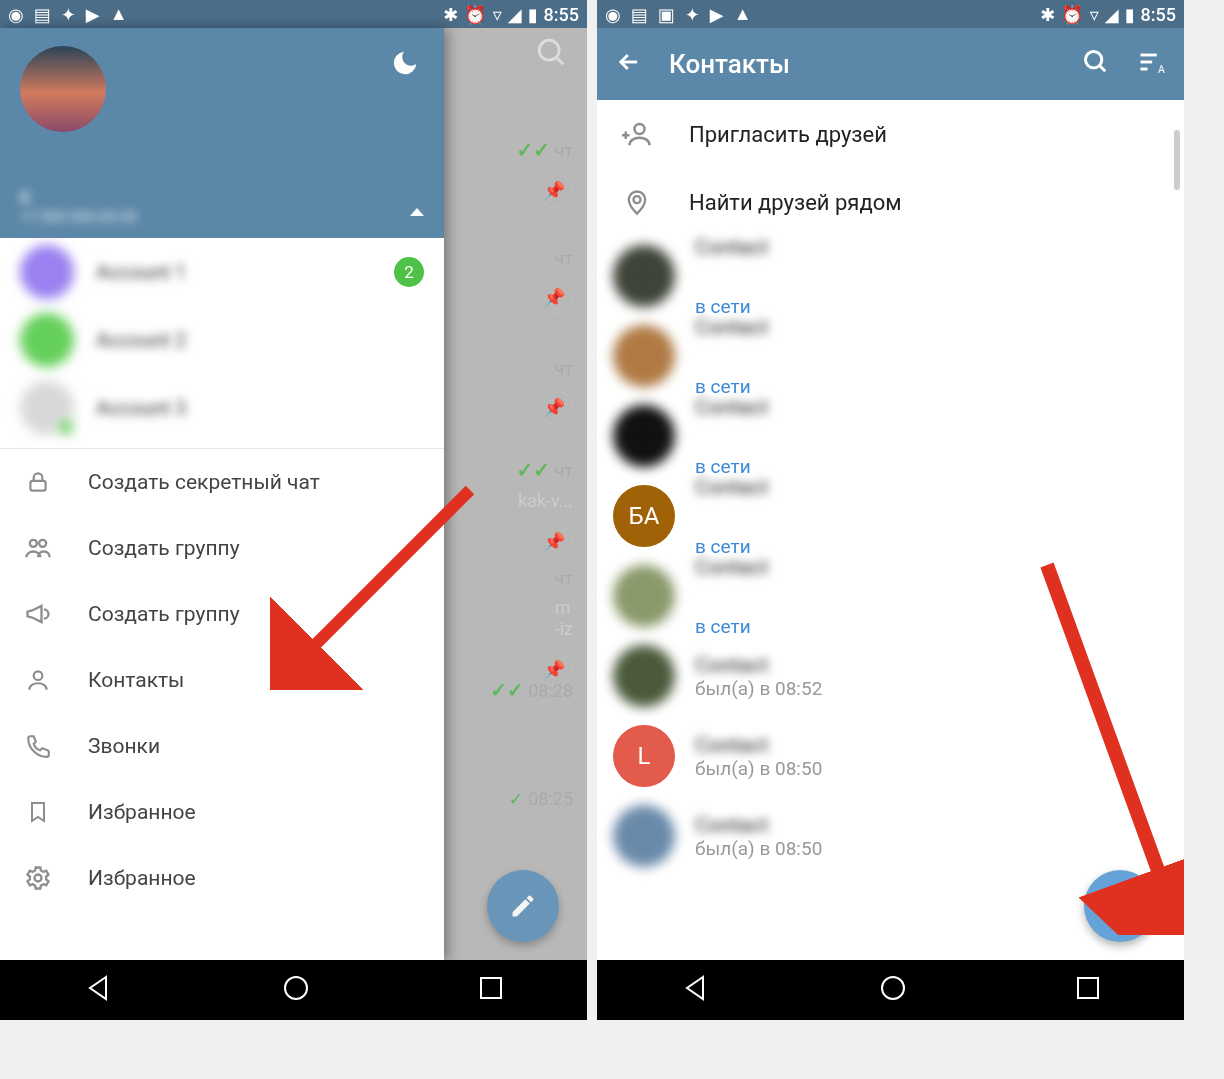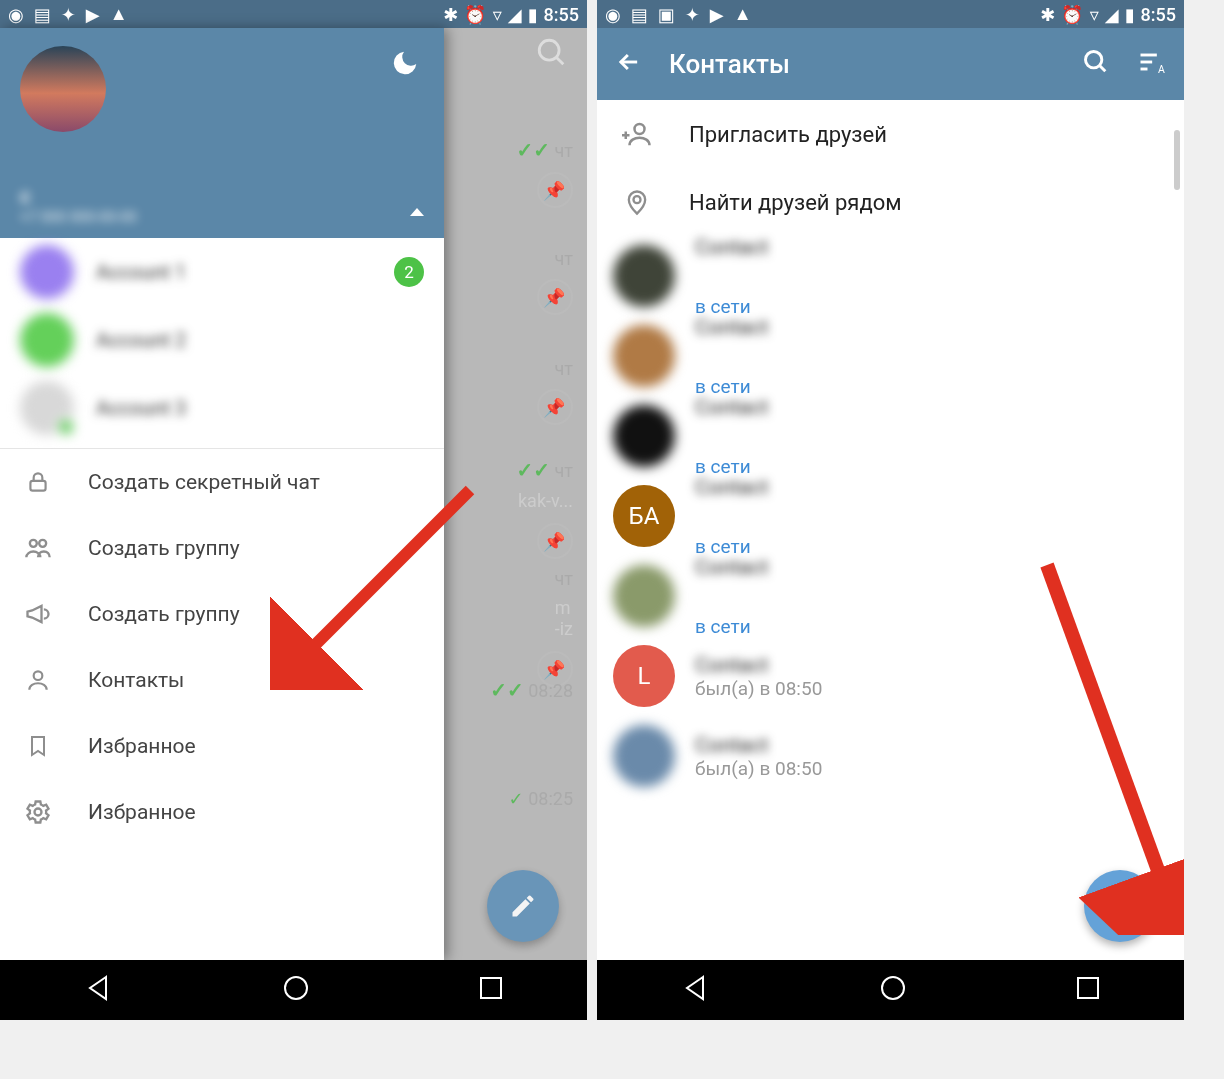--- a/index.html
+++ b/index.html
@@ -244,20 +244,28 @@
       <div class="mi-icon">
           <svg width="26" height="26" viewBox="0 0 24 24" fill="none" stroke="#8e8e8e" stroke-width="2">
             <circle cx="12" cy="8" r="4"></circle>
             <path d="M4 21c0-4 4-6 8-6s8 2 8 6"></path>
           </svg>
         </div>
       <div class="mi-label">Контакты</div>
     </div>
     <div class="menu-item">
       <div class="mi-icon">
+          <svg width="26" height="26" viewBox="0 0 24 24" fill="none" stroke="#8e8e8e" stroke-width="2">
+            <path d="M22 17v3a2 2 0 0 1-2 2c-9 0-17-8-17-17A2 2 0 0 1 5 3h3l2 5-2 2c1 3 3 5 6 6l2-2 5 2z"></path>
+          </svg>
+        </div>
+      <div class="mi-label">Звонки</div>
+    </div>
+    <div class="menu-item">
+      <div class="mi-icon">
           <svg width="24" height="26" viewBox="0 0 24 24" fill="none" stroke="#8e8e8e" stroke-width="2">
             <path d="M6 3h12v18l-6-4-6 4V3z"></path>
           </svg>
         </div>
       <div class="mi-label">Избранное</div>
     </div>
     <div class="menu-item">
       <div class="mi-icon">
           <svg width="28" height="28" viewBox="0 0 24 24" fill="none" stroke="#8e8e8e" stroke-width="2">
             <circle cx="12" cy="12" r="3"></circle>
@@ -389,20 +397,27 @@
           </div>
         </div>
         <div class="contact-item">
           <div class="ci-av blur-av" style="background: rgb(138, 154, 106);"></div>
           <div class="ci-txt">
             <div class="ci-name">Contact</div>
             <div class="ci-status status-online">в сети</div>
           </div>
         </div>
         <div class="contact-item">
+          <div class="ci-av blur-av" style="background: rgb(74, 90, 58);"></div>
+          <div class="ci-txt">
+            <div class="ci-name">Contact</div>
+            <div class="ci-status status-offline">был(а) в 08:52</div>
+          </div>
+        </div>
+        <div class="contact-item">
           <div class="ci-av" style="background: rgb(226, 91, 77); display: flex; align-items: center; justify-content: center; color: rgb(255, 255, 255); font-size: 24px;">L</div>
           <div class="ci-txt">
             <div class="ci-name">Contact</div>
             <div class="ci-status status-offline">был(а) в 08:50</div>
           </div>
         </div>
         <div class="contact-item">
           <div class="ci-av blur-av" style="background: rgb(106, 138, 170);"></div>
           <div class="ci-txt">
             <div class="ci-name">Contact</div>

